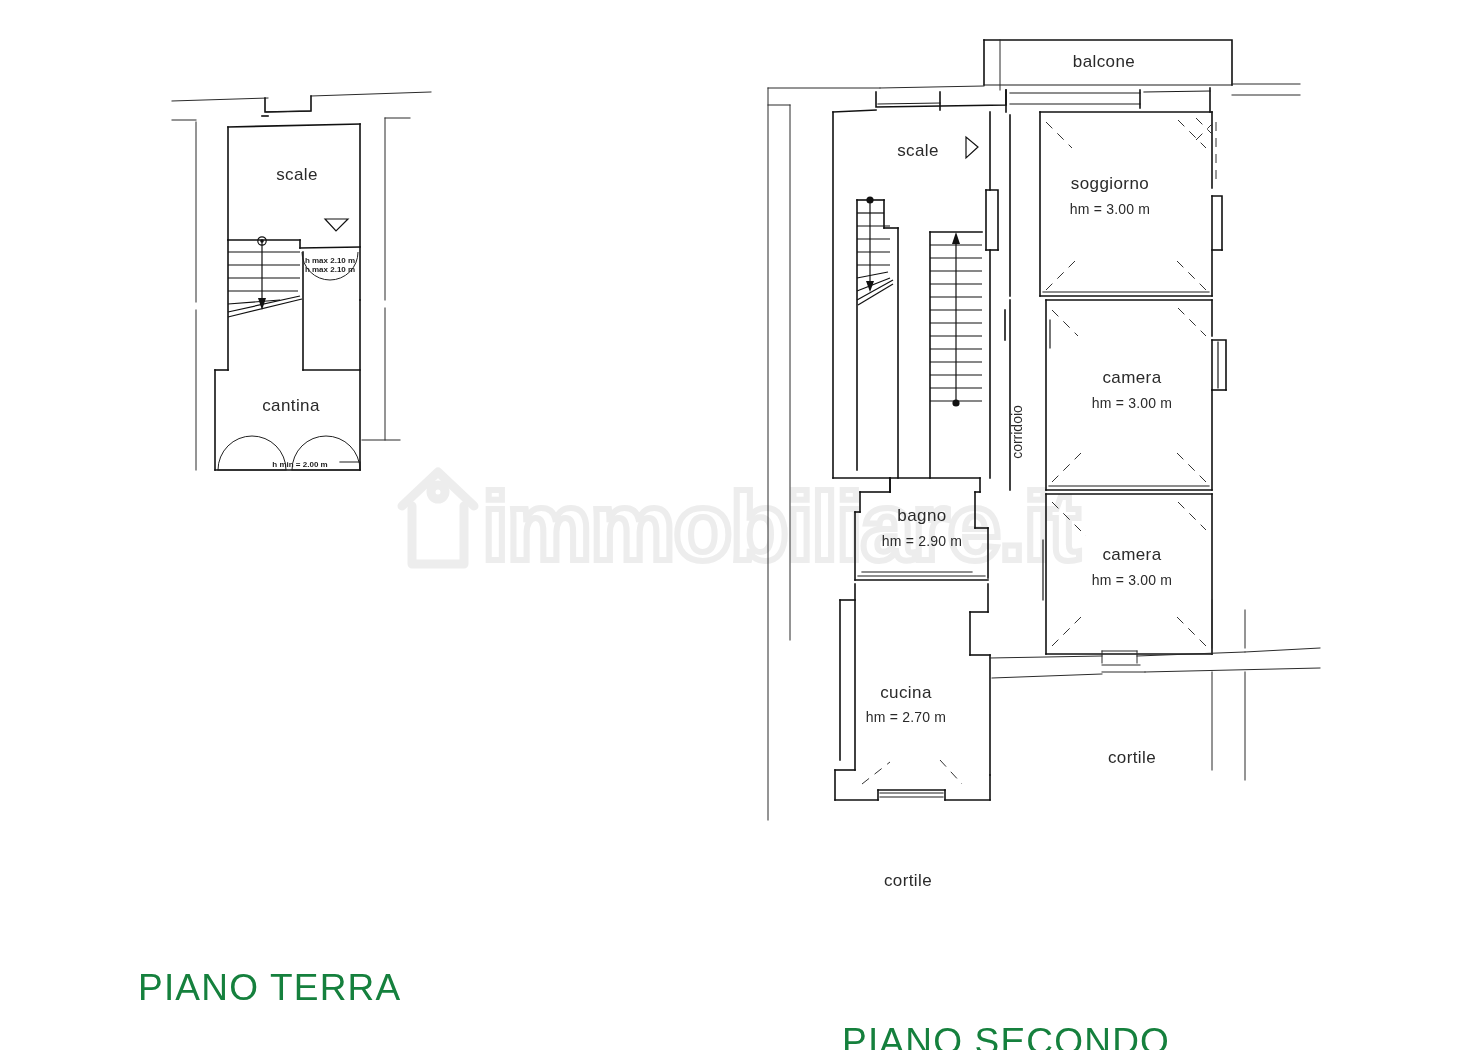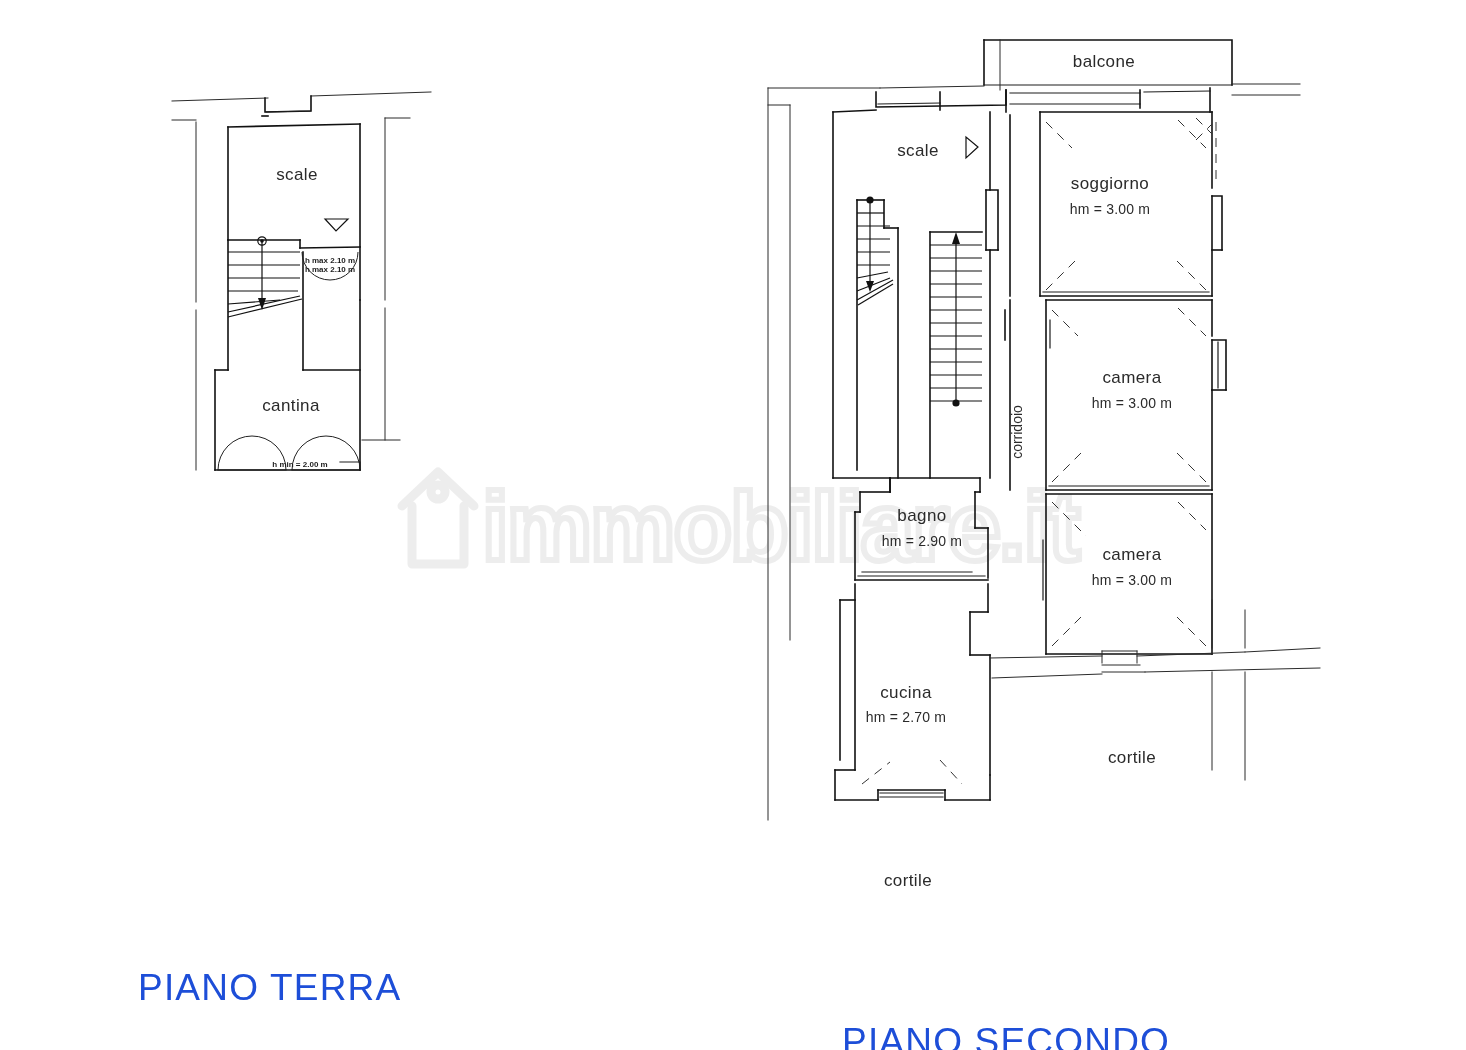--- a/index.html
+++ b/index.html
@@ -103,21 +103,21 @@
   .vert-label {
     font-family: "Liberation Sans", sans-serif;
     font-size: 14px;
     fill: #2a2a2a;
     text-anchor: middle;
   }
   .floor-title {
     position: absolute;
     font-family: "Liberation Sans", sans-serif;
     font-size: 37px;
-    color: #1d4ed8;
+    color: #15803d;
     letter-spacing: 1.2px;
     white-space: nowrap;
   }
   #title-left  { left: 138px; top: 967px; }
   #title-right { left: 842px; top: 1021px; }
 
   
   #watermark {
     position: absolute;
     left: 392px;

